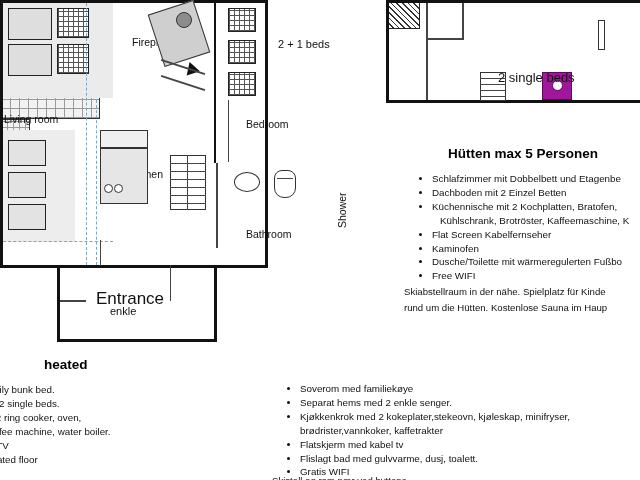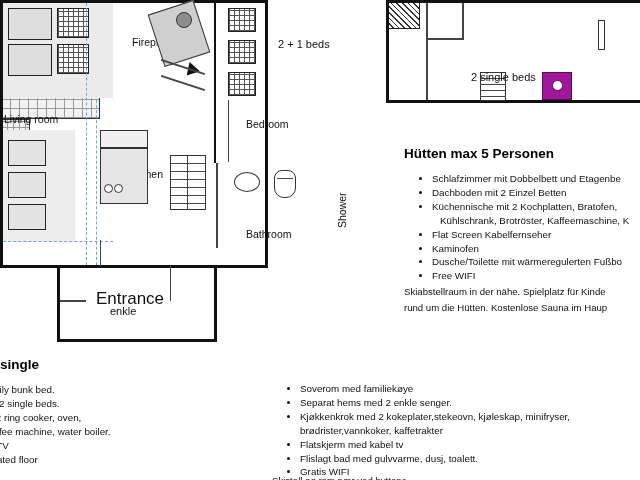--- a/index.html
+++ b/index.html
@@ -133,20 +133,21 @@
     box-sizing: border-box;
   }
 
   
   .heading {
     position: absolute;
     font-weight: bold;
     font-size: 13.5px;
     color: #000;
     white-space: nowrap;
+    margin-left: 44px;
   }
   ul.feat {
     position: absolute;
     margin: 0;
     padding-left: 14px;
     list-style: disc;
     font-size: 9.8px;
     line-height: 1.42;
     color: #111;
   }
@@ -259,40 +260,40 @@
     <div class="thin" style="left:94px; top:78px; width:26px; height:1px;"></div>
     <div class="thin" style="left:94px; top:84px; width:26px; height:1px;"></div>
     <div class="thin" style="left:94px; top:90px; width:26px; height:1px;"></div>
     <div class="thin" style="left:94px; top:96px; width:26px; height:1px;"></div>
 
     <div class="box" style="left:212px; top:20px; width:7px; height:30px; background:#fff;"></div>
 
     <div class="magenta" style="left:156px; top:72px; width:30px; height:28px;"></div>
     <div class="circle" style="left:166px; top:80px; width:11px; height:11px; background:#fff; border-color:#5d0b59;"></div>
 
-    <div class="lbl" style="left:85px; top:71px; font-size:11px;">2 single beds</div>
+    <div class="lbl" style="left:112px; top:71px; font-size:13px;">2 single beds</div>
   </div>
 
   <div class="heading" style="left:404px; top:146px;">Hütten max 5 Personen</div>
 
   <ul class="feat clip-r" style="left:418px; top:172px; width:232px;">
     <li>Schlafzimmer mit Dobbelbett und Etagenbe</li>
     <li>Dachboden mit 2 Einzel Betten</li>
     <li>Küchennische mit 2 Kochplatten, Bratofen,</li>
     <li style="list-style:none; margin-left:8px;">Kühlschrank, Brotröster, Kaffeemaschine, K</li>
     <li>Flat Screen Kabelfernseher</li>
     <li>Kaminofen</li>
     <li>Dusche/Toilette mit wärmeregulerten Fußbo</li>
     <li>Free WIFI</li>
   </ul>
 
   <div class="para clip-r" style="left:404px; top:285px; width:240px;">Skiabstellraum in der nähe. Spielplatz für Kinde</div>
   <div class="para clip-r" style="left:404px; top:301px; width:240px;">rund um die Hütten. Kostenlose Sauna im Haup</div>
 
-  <div class="heading clip-r" style="left:0; top:357px;">single</div>
+  <div class="heading clip-r" style="left:0; top:357px;">heated</div>
 
   <ul class="feat" style="left:-14px; top:383px; width:200px; list-style:none; padding-left:0;">
     <li>amily bunk bed.</li>
     <li>ith 2 single beds.</li>
     <li>w/2 ring cooker,  oven,</li>
     <li>coffee machine, water boiler.</li>
     <li>le TV</li>
     <li>heated floor</li>
   </ul>
 

